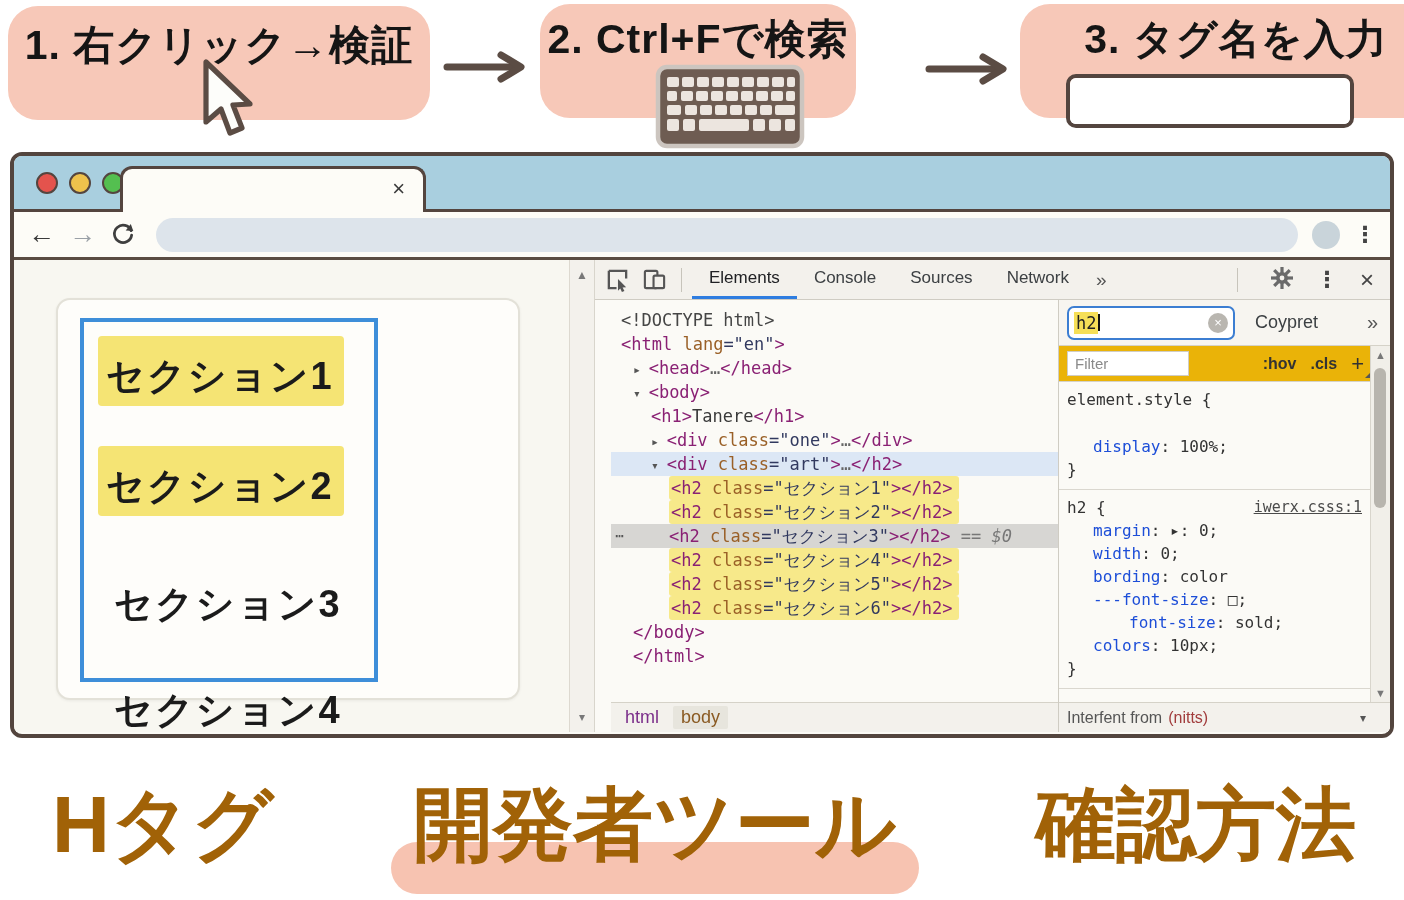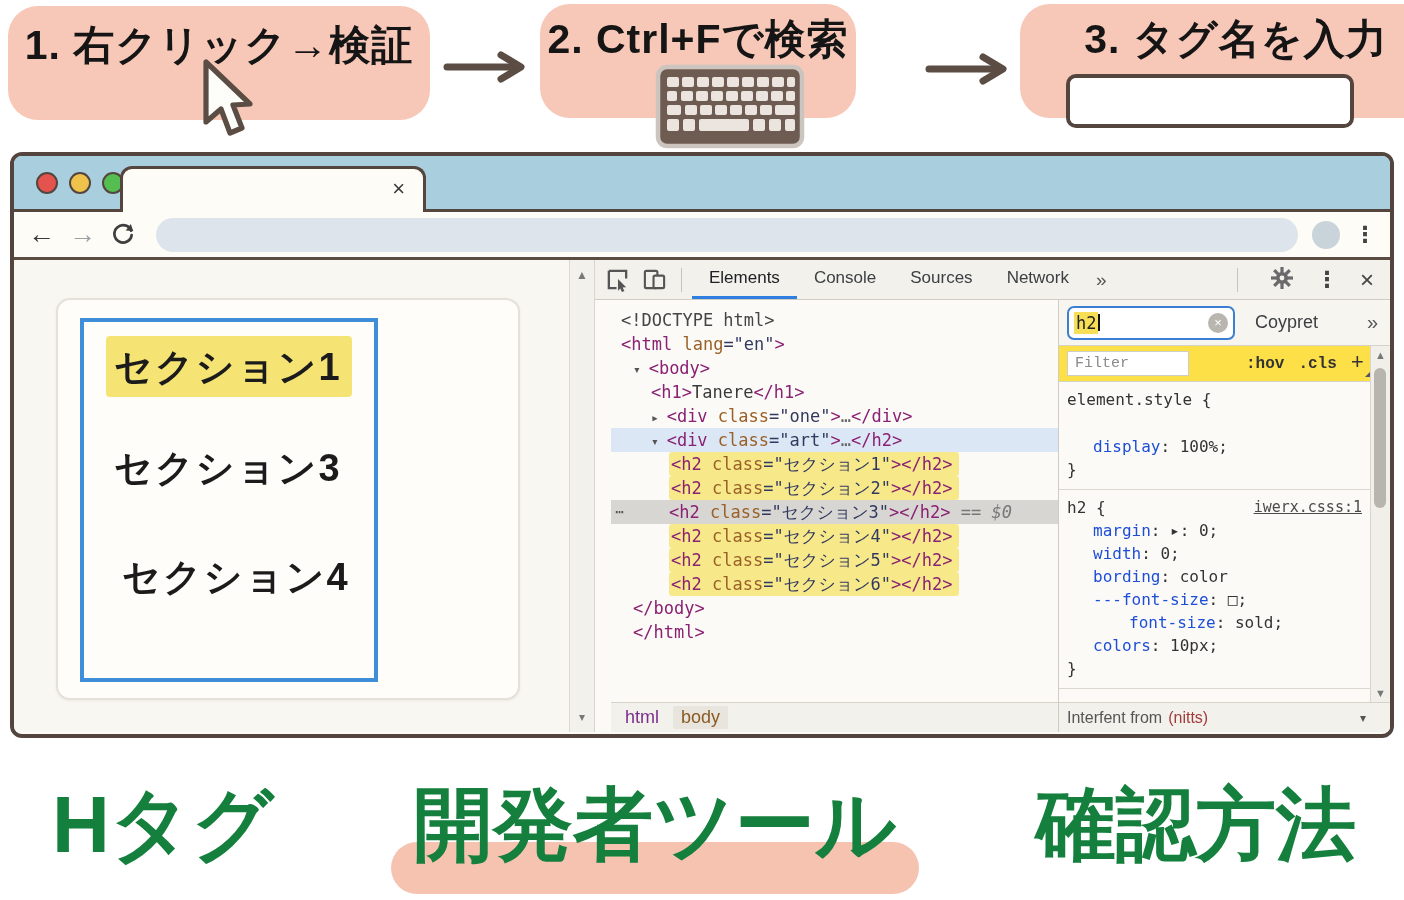--- a/index.html
+++ b/index.html
@@ -38,21 +38,21 @@
   .avatar { width:28px; height:28px; border-radius:50%; background:#c9d4da; }
   .kebab { font-size:22px; font-weight:bold; color:#444; }
 
   .content { display:flex; height:472px; }
 
   
   .page-panel { width:555px; position:relative; background:#f8f7f1; }
   .page-card { position:absolute; left:42px; top:38px; width:464px; height:402px; background:#fefdfa; border:2px solid #e3e1d8; border-radius:14px; box-shadow:0 1px 3px rgba(0,0,0,0.06); }
   .bluebox { position:absolute; left:22px; top:18px; width:298px; height:364px; border:4.5px solid #3e8ed9; background:#fefdfa; padding:14px 0 0 14px; }
   .section-item { font-size:38px; font-weight:900; color:#1b1b1b; letter-spacing:2px; display:block; white-space:nowrap; }
-  .section-item span { display:inline-block; padding:6px 10px 4px 8px; border-radius:4px;margin-left:8px; }
+  .section-item span { display:inline-block; padding:15px 10px 4px 8px; border-radius:4px; }
   .section-item.sec-hl span { background:#f5e474; }
   .section-item:nth-child(1) { margin-bottom:40px; }
   .section-item:nth-child(2) { margin-bottom:48px; }
   .section-item:nth-child(3) { margin-bottom:36px; padding-left:8px; }
   .section-item:nth-child(4) { padding-left:8px; }
 
   
   .dt-strip { width:26px; background:#f3f1ec; border-left:1px solid #ddd9d0; border-right:1px solid #d8d5cc; display:flex; flex-direction:column; justify-content:space-between; align-items:center; padding:8px 0; color:#787878; font-size:12px; }
   .devtools { flex:1; display:flex; flex-direction:column; background:#fbfaf6; }
   .dt-topbar { height:40px; background:#f3f1ec; border-bottom:1px solid #cfccc3; display:flex; align-items:center; padding-left:10px; }
@@ -85,21 +85,21 @@
 
   
   .dt-right { width:332px; border-left:1px solid #cfccc3; background:#fbfaf6; position:relative; display:flex; flex-direction:column; }
   .dt-search-row { height:46px; display:flex; align-items:center; padding:0 8px 0 8px; border-bottom:1px solid #d5d2c8; background:#f7f5f0; }
   .dt-search-box { width:168px; height:34px; background:#fff; border:2px solid #3c7ed2; border-radius:7px; display:flex; align-items:center; padding:0 5px; }
   .dt-search-text { font-family:"DejaVu Sans Mono",monospace; font-size:17px; color:#222; background:#f6df57; padding:1px 2px; }
   .caret { display:inline-block; width:0; border-left:2px solid #111; height:17px; vertical-align:-3px; }
   .clear-btn { margin-left:auto; width:20px; height:20px; border-radius:50%; background:#b9b6b0; color:#fff; font-size:13px; display:flex; align-items:center; justify-content:center; }
   .coypret { font-size:18px; color:#3c4043; margin-left:20px; }
   .dt-search-row .more { margin-left:auto; font-size:20px; color:#555; padding-right:4px; }
-  .dt-filter-row { height:36px; background:#fde047; border-bottom:1px solid #d5d2c8; display:flex; align-items:center; padding:0 26px 0 8px;font-family:Liberation Mono, monospace; }
+  .dt-filter-row { height:36px; background:#eab308; border-bottom:1px solid #d5d2c8; display:flex; align-items:center; padding:0 26px 0 8px; }
   .filter-input { width:122px; height:25px; background:#fff; border:1px solid #d0cdc5; font-size:15px; color:#8a8a8a; display:flex; align-items:center; padding-left:7px; }
   .toggles { margin-left:auto; display:flex; align-items:center; gap:14px; font-size:16px; color:#333; font-weight:600; }
   .plus-toggle { position:relative; font-size:22px; font-weight:400; }
   .plus-toggle i { position:absolute; right:-8px; bottom:-1px; width:0; height:0; border-left:7px solid transparent; border-bottom:7px solid #555; }
   .dt-styles { flex:1; overflow:hidden; padding-right:20px; font-family:"DejaVu Sans Mono",monospace; font-size:16px; color:#333; }
   .css-block { padding:6px 8px 8px 8px; border-bottom:1px solid #dad7cf; }
   .css-selector-row { display:flex; justify-content:space-between; line-height:23px; }
   .css-source { color:#4a4a4a; text-decoration:underline; font-size:15px; }
   .css-props { padding-left:26px; }
   .css-props.with-gap { padding-top:24px; }
@@ -110,21 +110,21 @@
   .dt-style-footer { height:30px; background:#f3f1ec; border-top:1px solid #d5d2c8; display:flex; align-items:center; padding:0 24px 0 8px; font-size:16px; color:#555; gap:6px; }
   .footer-link { color:#a13c3c; }
   .dt-style-footer .down { margin-left:auto; font-size:12px; color:#555; }
   .dt-scrollbar { position:absolute; right:0; top:46px; bottom:30px; width:20px; background:#f1efe9; border-left:1px solid #d8d5cc; }
   .dt-scrollbar .sb-up { position:absolute; top:3px; left:0; right:0; text-align:center; font-size:11px; color:#787878; }
   .dt-scrollbar .sb-down { position:absolute; bottom:3px; left:0; right:0; text-align:center; font-size:11px; color:#787878; }
   .sb-thumb { position:absolute; top:22px; left:3px; width:12px; height:140px; border-radius:6px; background:#b8b5ae; }
 
   
   .footer-title { position:absolute; left:0; top:752px; width:1404px; height:148px; display:flex; align-items:center; justify-content:space-between; padding:0 48px 0 52px; }
-  .ft-word { font-size:80px; font-weight:900; color:#15803d; letter-spacing:0px; white-space:nowrap; }
+  .ft-word { font-size:80px; font-weight:900; color:#a16207; letter-spacing:0px; white-space:nowrap; }
   .ft-word2 { position:relative; z-index:0; }
   .ft-word2::before { content:""; position:absolute; left:-22px; right:-22px; bottom:-14px; height:52px; background:#f7c3b1; border-radius:26px; z-index:-1; }
 </style>
 </head>
 <body>
 
 <div class="stage">
 
   <div class="badge badge1">
     <div class="badge-label">1. 右クリック→検証</div>
@@ -218,20 +218,21 @@
       <span class="kebab">⋮</span>
     </div>
 
     <div class="content">
 
       <div class="page-panel">
         <div class="page-card">
           <div class="bluebox">
             <div id="sections">
                 <div class="section-item sec-hl"><span>セクション1</span></div>
+                <div class="section-item sec-hl"><span>セクション2</span></div>
                 <div class="section-item"><span>セクション3</span></div>
                 <div class="section-item"><span>セクション4</span></div>
               </div>
           </div>
         </div>
       </div>
 
       <div class="dt-strip">
         <span>▲</span>
         <span>▾</span>
@@ -281,20 +282,21 @@
             <span class="dt-close">×</span>
           </div>
         </div>
 
         <div class="dt-main">
 
           <div class="dt-code">
             <div class="code-lines" id="code-lines">
                 <div class="code-row row-plain"><span class="code-content ind-0"><span class="tk-doc">&lt;!DOCTYPE html&gt;</span></span></div>
                 <div class="code-row row-plain"><span class="code-content ind-0"><span class="tk-tag">&lt;html </span><span class="tk-attr">lang</span><span class="tk-val">="en"</span><span class="tk-tag">&gt;</span></span></div>
+                <div class="code-row row-plain"><span class="code-content ind-1"><span class="tk-arr">▸ </span><span class="tk-tag">&lt;head&gt;</span><span class="tk-dim">…</span><span class="tk-tag">&lt;/head&gt;</span></span></div>
                 <div class="code-row row-plain"><span class="code-content ind-1"><span class="tk-arr">▾ </span><span class="tk-tag">&lt;body&gt;</span></span></div>
                 <div class="code-row row-plain"><span class="code-content ind-2"><span class="tk-tag">&lt;h1&gt;</span><span class="tk-txt">Tanere</span><span class="tk-tag">&lt;/h1&gt;</span></span></div>
                 <div class="code-row row-plain"><span class="code-content ind-2"><span class="tk-arr">▸ </span><span class="tk-tag">&lt;div </span><span class="tk-attr">class</span><span class="tk-val">="one"</span><span class="tk-tag">&gt;</span><span class="tk-dim">…</span><span class="tk-tag">&lt;/div&gt;</span></span></div>
                 <div class="code-row row-blue"><span class="code-content ind-2"><span class="tk-arr">▾ </span><span class="tk-tag">&lt;div </span><span class="tk-attr">class</span><span class="tk-val">="art"</span><span class="tk-tag">&gt;</span><span class="tk-dim">…</span><span class="tk-tag">&lt;/h2&gt;</span></span></div>
                 <div class="code-row row-yellow"><span class="code-content ind-3 hl-yellow"><span class="tk-tag">&lt;h2 </span><span class="tk-attr">class</span><span class="tk-val">="セクション1"</span><span class="tk-tag">&gt;&lt;/h2&gt;</span></span></div>
                 <div class="code-row row-yellow"><span class="code-content ind-3 hl-yellow"><span class="tk-tag">&lt;h2 </span><span class="tk-attr">class</span><span class="tk-val">="セクション2"</span><span class="tk-tag">&gt;&lt;/h2&gt;</span></span></div>
                 <div class="code-row row-gray"><span class="row-prefix">⋯</span><span class="code-content ind-3"><span class="tk-tag">&lt;h2 </span><span class="tk-attr">class</span><span class="tk-val">="セクション3"</span><span class="tk-tag">&gt;&lt;/h2&gt;</span><span class="tk-eq"> == $0</span></span></div>
                 <div class="code-row row-yellow"><span class="code-content ind-3 hl-yellow"><span class="tk-tag">&lt;h2 </span><span class="tk-attr">class</span><span class="tk-val">="セクション4"</span><span class="tk-tag">&gt;&lt;/h2&gt;</span></span></div>
                 <div class="code-row row-yellow"><span class="code-content ind-3 hl-yellow"><span class="tk-tag">&lt;h2 </span><span class="tk-attr">class</span><span class="tk-val">="セクション5"</span><span class="tk-tag">&gt;&lt;/h2&gt;</span></span></div>
                 <div class="code-row row-yellow"><span class="code-content ind-3 hl-yellow"><span class="tk-tag">&lt;h2 </span><span class="tk-attr">class</span><span class="tk-val">="セクション6"</span><span class="tk-tag">&gt;&lt;/h2&gt;</span></span></div>

